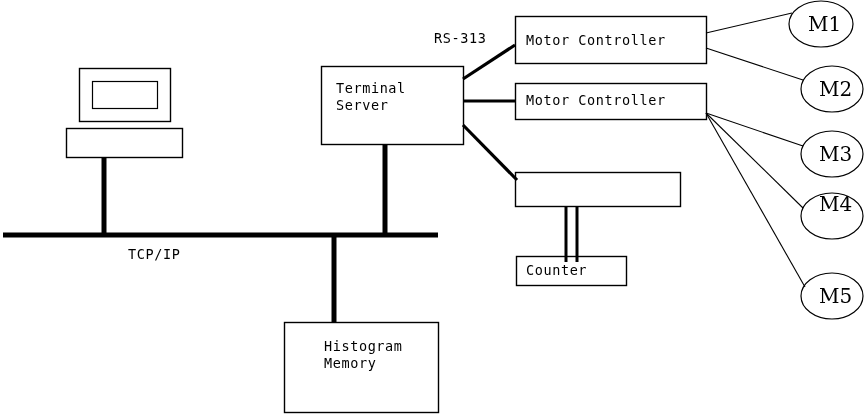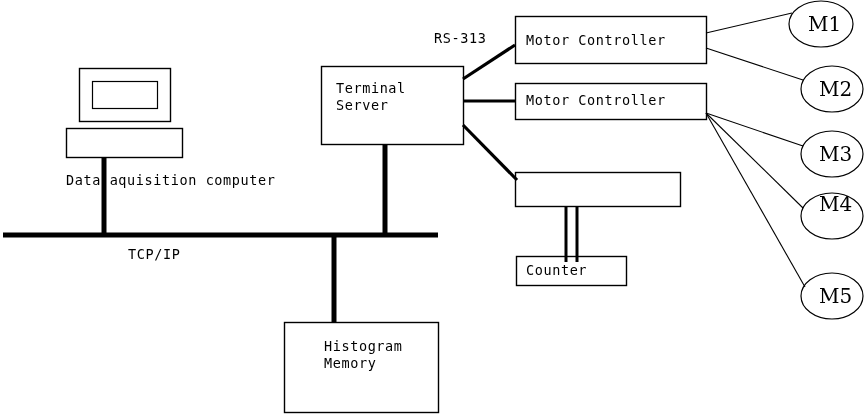--- a/index.html
+++ b/index.html
@@ -78,21 +78,20 @@
   <div class="lbl box-label" style="left:526px;top:32px;">Motor Controller</div>
 
   <div class="lbl box-label" style="left:526px;top:92px;">Motor Controller</div>
 
 
   <div class="lbl box-label" style="left:526px;top:262px;">Counter</div>
 
   <div class="lbl box-label" style="left:324px;top:338px;">Histogram</div>
   <div class="lbl box-label" style="left:324px;top:355px;">Memory</div>
 
-  <div class="lbl" style="left:66px;top:172px;">Data aquisition computer</div>
 
   <div class="lbl" style="left:128px;top:246px;">TCP/IP</div>
 
   <div class="lbl" style="left:434px;top:30px;">RS-313</div>
 
   <div class="lbl motor-label" style="left:808px;top:16px;">M1</div>
   <div class="lbl motor-label" style="left:819px;top:81px;">M2</div>
   <div class="lbl motor-label" style="left:819px;top:146px;text-align:center;">M3</div>
   <div class="lbl motor-label" style="left:819px;top:196px;">M4</div>
   <div class="lbl motor-label" style="left:819px;top:288px;">M5</div>

